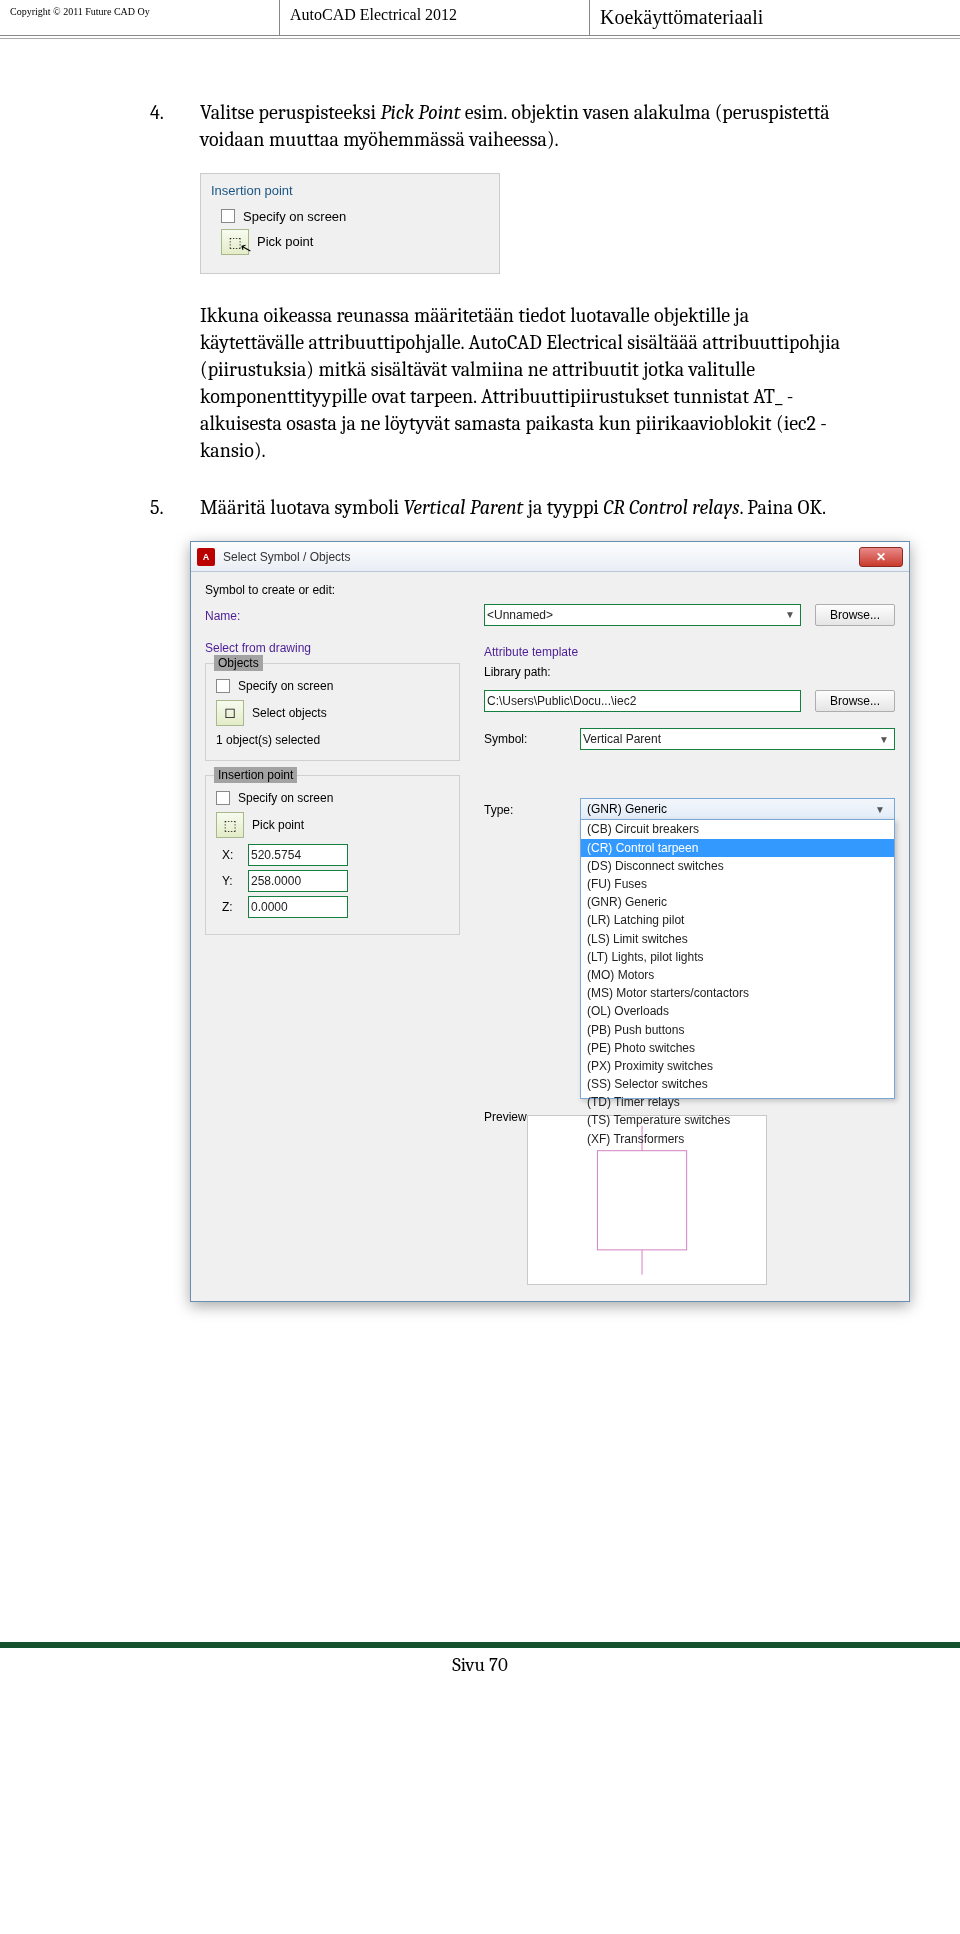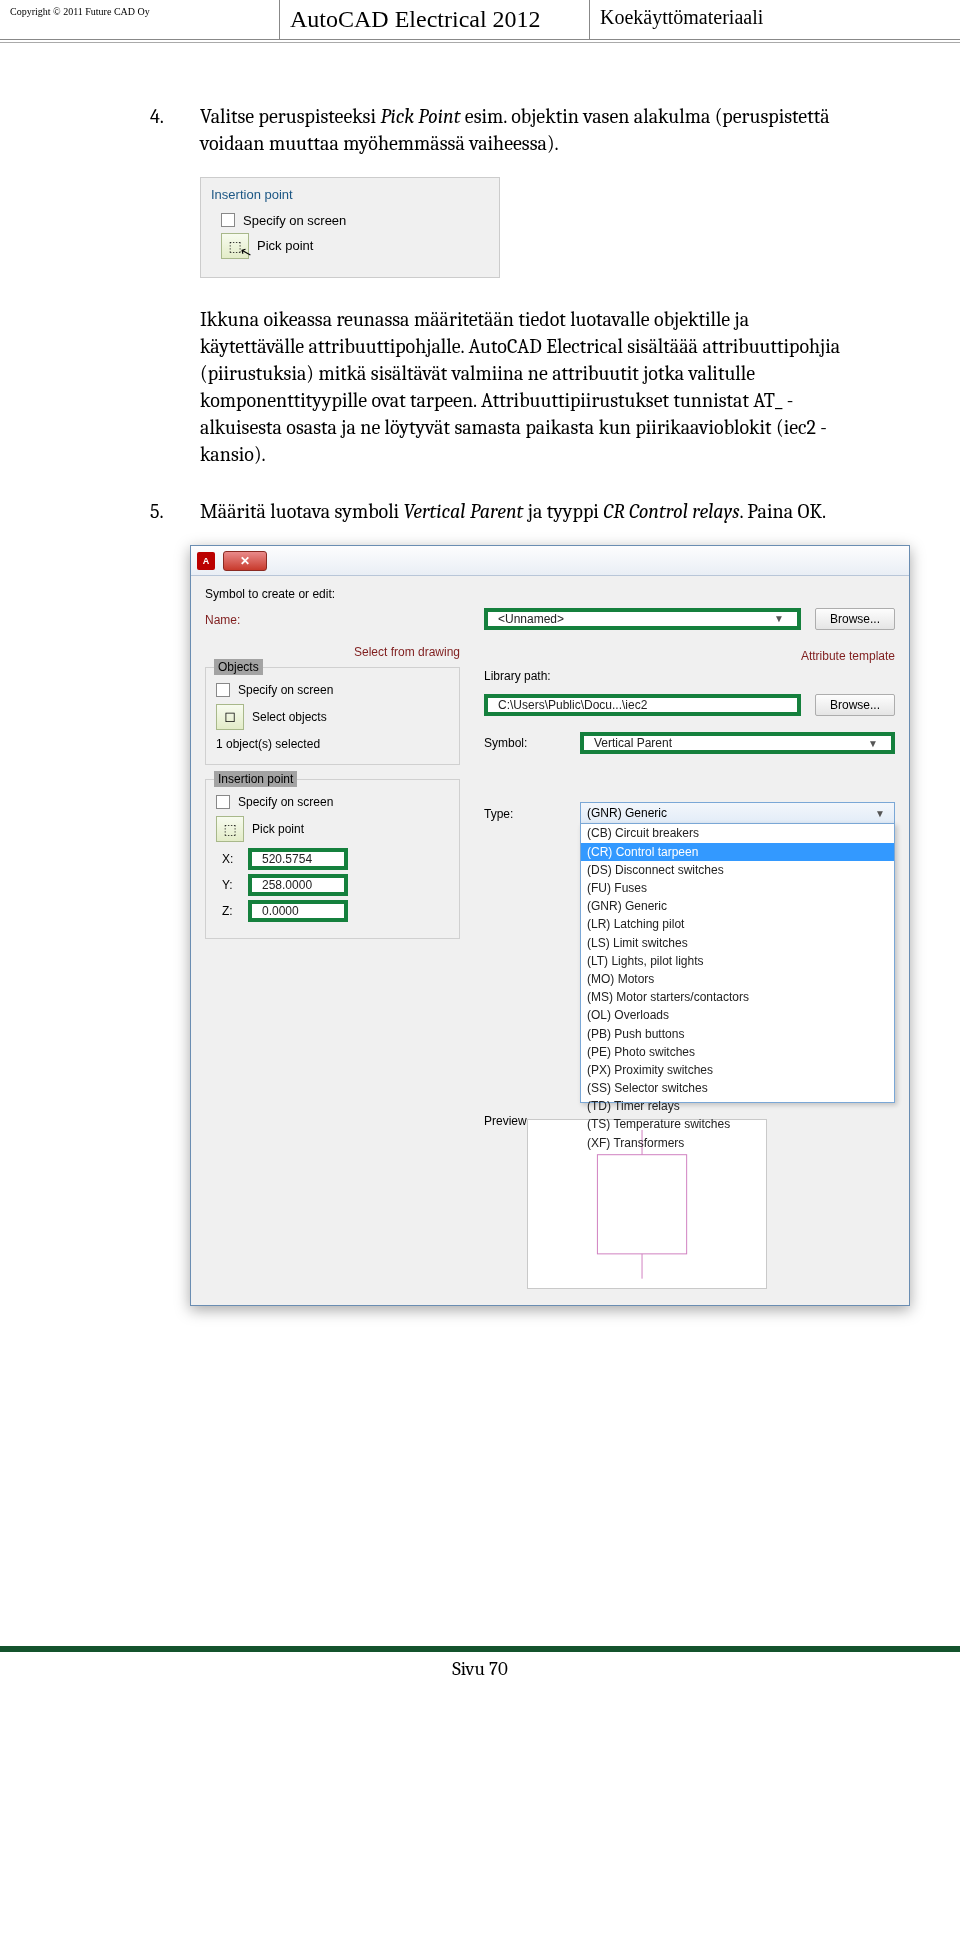--- a/index.html
+++ b/index.html
@@ -14,21 +14,21 @@
     display: flex;
     border-bottom: 1px solid #888;
     font-family: "Times New Roman", serif;
     font-size: 16px;
   }
   .page-header .cell {
     padding: 6px 10px;
     border-right: 1px solid #888;
   }
   .page-header .cell.copy { flex: 0 0 280px; font-size: 10px; }
-  .page-header .cell.title { flex: 0 0 310px; font-size: 24px; text-align: left; }
+  .page-header .cell.title { flex: 0 0 310px; font-size: 16px; text-align: left; }
   .page-header .cell.right { flex: 1; border-right: none; font-size: 20px; }
   .thin-rule { border-top: 1px solid #aaa; margin-top: 2px; }
 
   .content {
     padding: 60px 110px 40px 150px;
     font-size: 20px;
     line-height: 1.35;
   }
   .num-item {
     display: flex;
@@ -111,30 +111,30 @@
     font-weight: bold;
   }
   .dlg-body {
     background: #f0f0f0;
     padding: 10px 14px 16px;
     display: flex;
     gap: 24px;
   }
   .dlg-left { flex: 0 0 255px; }
   .dlg-right { flex: 1; }
-  .lbl { color: #7f1d1d; text-align: right; }
+  .lbl { color: #4c1d95; }
   .hgrp { margin-bottom: 10px; }
   .name-row { display:flex; align-items:center; gap: 20px; margin-bottom: 16px; }
   .combo, .inpt {
     background: #fff;
-    border: 4px solid #15803d;
+    border: 1px solid #15803d;
     height: 22px;
     display: flex;
     align-items: center;
-    padding: 0 10px;
+    padding: 0 2px;
     font-size: 12px;
     color: #222;
   }
   .combo { justify-content: space-between; }
   .combo .arr, .drop-arr {
     width: 16px;
     text-align: center;
     color: #555;
     font-size: 10px;
   }
@@ -261,20 +261,21 @@
   <div class="num-item">
     <div class="num">5.</div>
     <div class="txt">
       <span>Määritä luotava symboli </span><span class="italic">Vertical Parent</span><span> ja tyyppi </span><span class="italic">CR Control relays</span><span>. Paina OK.</span>
     </div>
   </div>
 
   <div class="dlg-wrap">
     <div class="dlg-titlebar">
       <div class="app-ico">A</div>
+      <div class="t-text">Select Symbol / Objects</div>
       <div class="close-btn">
         <span>✕</span>
       </div>
     </div>
     <div class="dlg-body">
 
       <div class="dlg-left">
         <div class="hgrp">Symbol to create or edit:</div>
         <div class="name-row">
           <span class="lbl">Name:</span>

